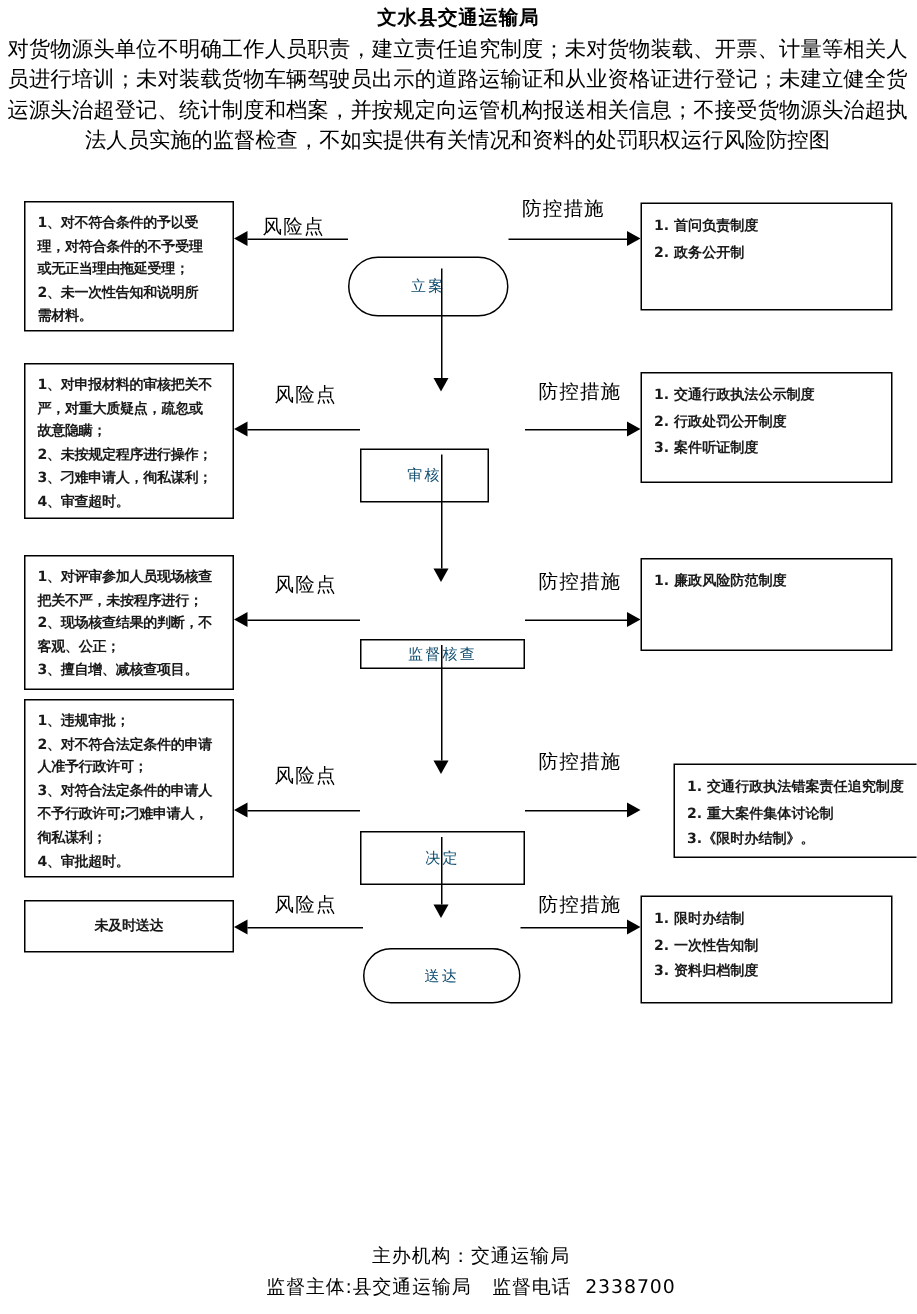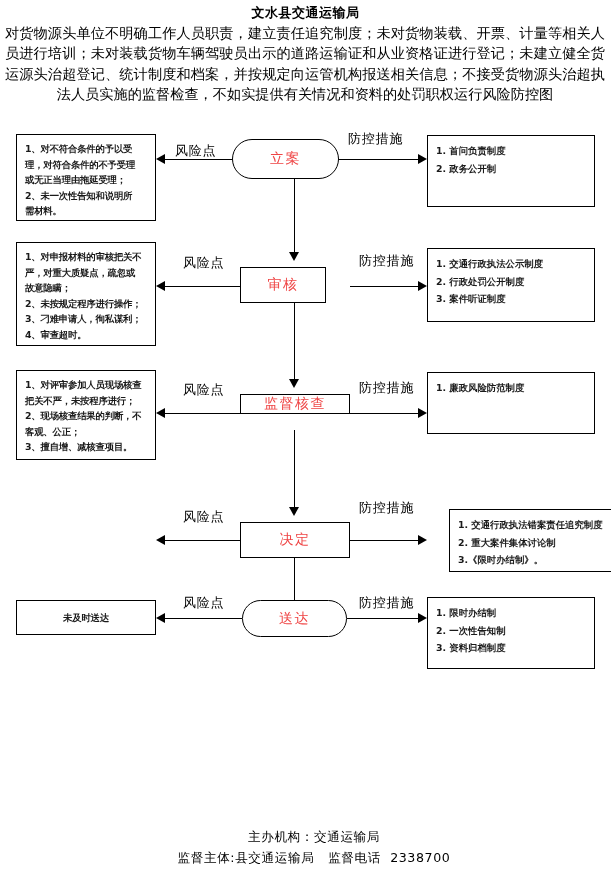--- a/index.html
+++ b/index.html
@@ -84,23 +84,24 @@
 
   
   .proc {
     position: absolute;
     border: 1px solid #000;
     box-sizing: border-box;
     background: #fff;
     display: flex;
     align-items: center;
     justify-content: center;
-    font-size: 14px;
+    font-size: 10px;
     letter-spacing: 1.5px;
-    color: #ef4444;
+    color: #0c4a6e;
+    margin-top: 32px;
   }
   .proc.stadium {
     border-radius: 22px;
   }
 
   
   .conn-label {
     position: absolute;
     font-size: 13px;
     letter-spacing: 0.8px;
@@ -235,20 +236,29 @@
     <div class="hline" style="left:350px; top:285px; width:70px;"></div>
     <div class="arrow right" style="left:418px; top:280px;"></div>
 
     <div class="side-box right-box" style="left:427px; top:244px; width:168px; height:62px;">
       <div class="ln">1. 廉政风险防范制度</div>
     </div>
 
     <div class="vline" style="left:294px; top:302px; height:77px;"></div>
     <div class="arrow down" style="left:289px; top:379px;"></div>
 
+    <div class="side-box wrapped" style="left:16px; top:338px; width:140px; height:119px;">
+      <div class="ln">1、违规审批；</div>
+      <div class="ln">2、对不符合法定条件的申请</div>
+      <div class="ln">人准予行政许可；</div>
+      <div class="ln">3、对符合法定条件的申请人</div>
+      <div class="ln">不予行政许可;刁难申请人，</div>
+      <div class="ln">徇私谋利；</div>
+      <div class="ln">4、审批超时。</div>
+    </div>
 
     <div class="conn-label" style="left:183px; top:380px;">风险点</div>
     <div class="hline" style="left:165px; top:412px; width:75px;"></div>
     <div class="arrow left" style="left:156px; top:407px;"></div>
 
     <div class="proc" style="left:240px; top:394px; width:110px; height:36px;">决定</div>
 
     <div class="conn-label" style="left:359px; top:371px;">防控措施</div>
     <div class="hline" style="left:350px; top:412px; width:70px;"></div>
     <div class="arrow right" style="left:418px; top:407px;"></div>

